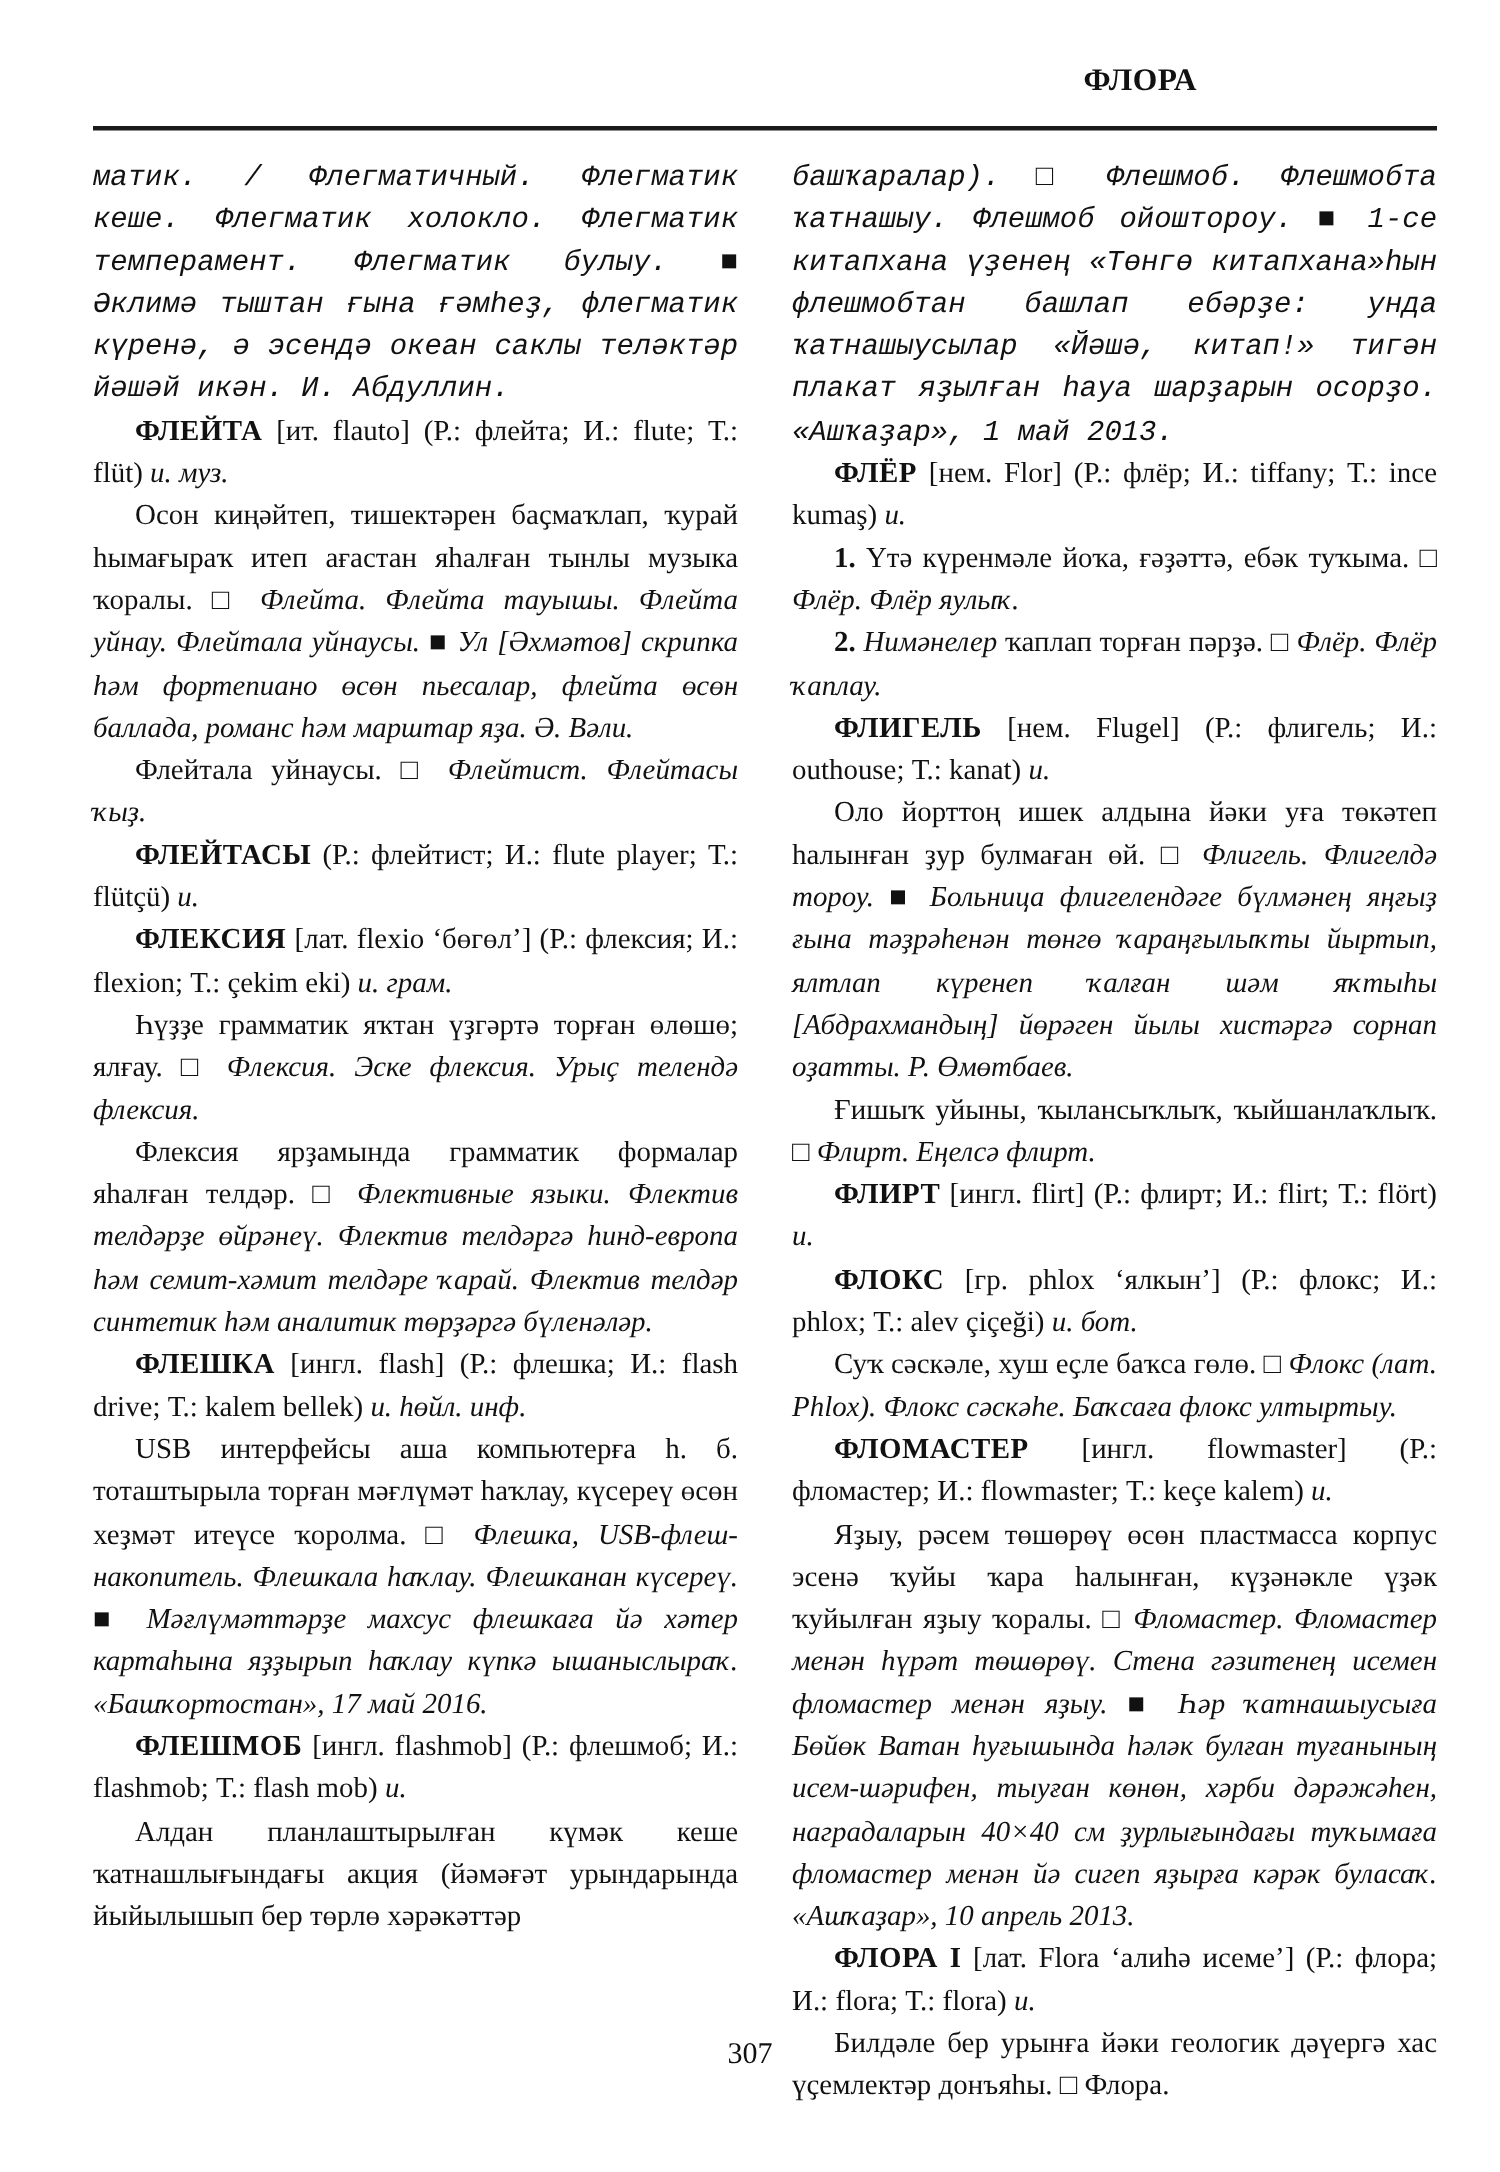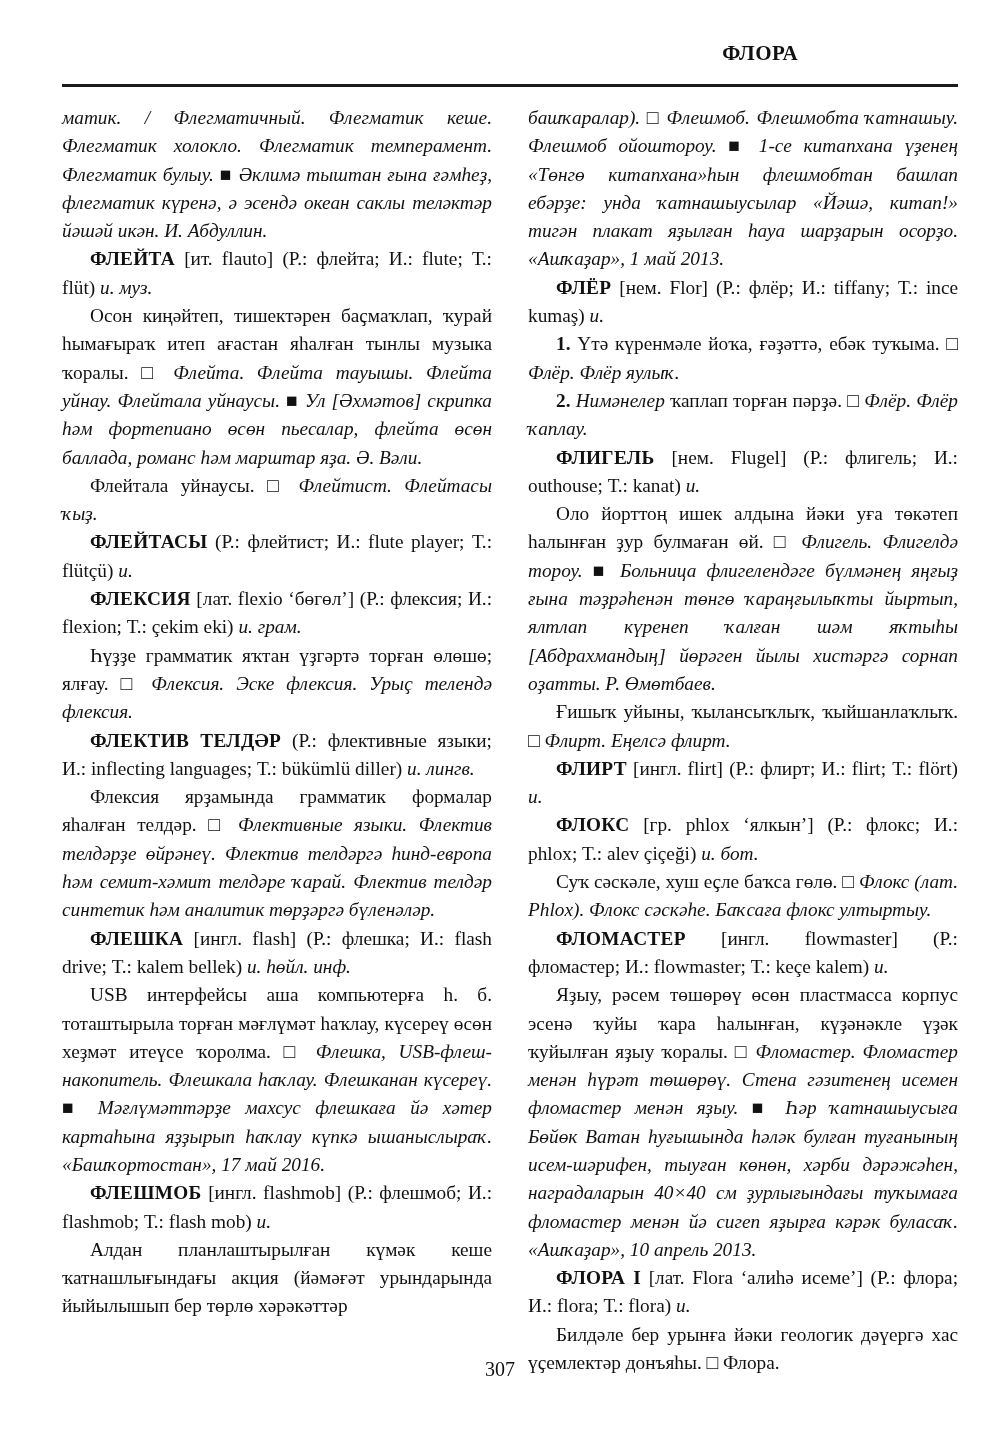--- a/index.html
+++ b/index.html
@@ -64,20 +64,21 @@
   }
   .col p {
     margin: 0;
   }
   
   .para {
     text-indent: 28px;
   }
   .para.cont {
     text-indent: 0;
+    font-family: Liberation Mono, monospace;
   }
   .hw {
     font-weight: bold;
     letter-spacing: 0.3px;
     margin-top: 29px;
   }
   .it {
     font-style: italic;
   }
   .sense {
@@ -110,21 +111,20 @@
 
       <p class="para"><span class="hw">ФЛЕЙТА</span> <span>[ит. flauto]</span> <span>(Р.: флейта; И.: flute; Т.: flüt)</span> <span class="it">и. муз.</span></p>
       <p class="para"><span>Осон киңәйтеп, тишектәрен баҫмаҡлап, ҡурай һымағыраҡ итеп ағастан яһалған тынлы музыка ҡоралы.</span> <span class="it">□ Флейта. Флейта тауышы. Флейта уйнау. Флейтала уйнаусы.</span> <span class="it">■ Ул [Әхмәтов] скрипка һәм фортепиано өсөн пьесалар, флейта өсөн баллада, романс һәм марштар яҙа. Ә. Вәли.</span></p>
 
       <p class="para"><span>Флейтала уйнаусы.</span> <span class="it">□ Флейтист. Флейтасы ҡыҙ.</span></p>
       <p class="para"><span class="hw">ФЛЕЙТАСЫ</span> <span>(Р.: флейтист; И.: flute player; Т.: flütçü)</span> <span class="it">и.</span></p>
 
       <p class="para"><span class="hw">ФЛЕКСИЯ</span> <span>[лат. flexio ‘бөгөл’]</span> <span>(Р.: флексия; И.: flexion; Т.: çekim eki)</span> <span class="it">и. грам.</span></p>
       <p class="para"><span>Һүҙҙе грамматик яҡтан үҙгәртә торған өлөшө; ялғау.</span> <span class="it">□ Флексия. Эске флексия. Урыҫ телендә флексия.</span></p>
 
-      <p class="para"><span class="hw">ФЛЕКТИВ ТЕЛДӘР</span> <span>(Р.: флективные языки; И.: inflecting languages; Т.: bükümlü diller)</span> <span class="it">и. лингв.</span></p>
       <p class="para"><span>Флексия ярҙамында грамматик формалар яһалған телдәр.</span> <span class="it">□ Флективные языки. Флектив телдәрҙе өйрәнеү. Флектив телдәргә һинд-европа һәм семит-хәмит телдәре ҡарай. Флектив телдәр синтетик һәм аналитик төрҙәргә бүленәләр.</span></p>
 
       <p class="para"><span class="hw">ФЛЕШКА</span> <span>[ингл. flash]</span> <span>(Р.: флешка; И.: flash drive; Т.: kalem bellek)</span> <span class="it">и. һөйл. инф.</span></p>
       <p class="para"><span>USB интерфейсы аша компьютерға һ. б. тоташтырыла торған мәғлүмәт һаҡлау, күсереү өсөн хеҙмәт итеүсе ҡоролма.</span> <span class="it">□ Флешка, USB-флеш-накопитель. Флешкала һаҡлау. Флешканан күсереү.</span> <span class="it">■ Мәғлүмәттәрҙе махсус флешкаға йә хәтер картаһына яҙҙырып һаҡлау күпкә ышаныслыраҡ. «Башҡортостан», 17 май 2016.</span></p>
 
       <p class="para"><span class="hw">ФЛЕШМОБ</span> <span>[ингл. flashmob]</span> <span>(Р.: флешмоб; И.: flashmob; Т.: flash mob)</span> <span class="it">и.</span></p>
       <p class="para"><span>Алдан планлаштырылған күмәк кеше ҡатнашлығындағы акция (йәмәғәт урындарында йыйылышып бер төрлө хәрәкәттәр</span></p>
 
     </div>
 

